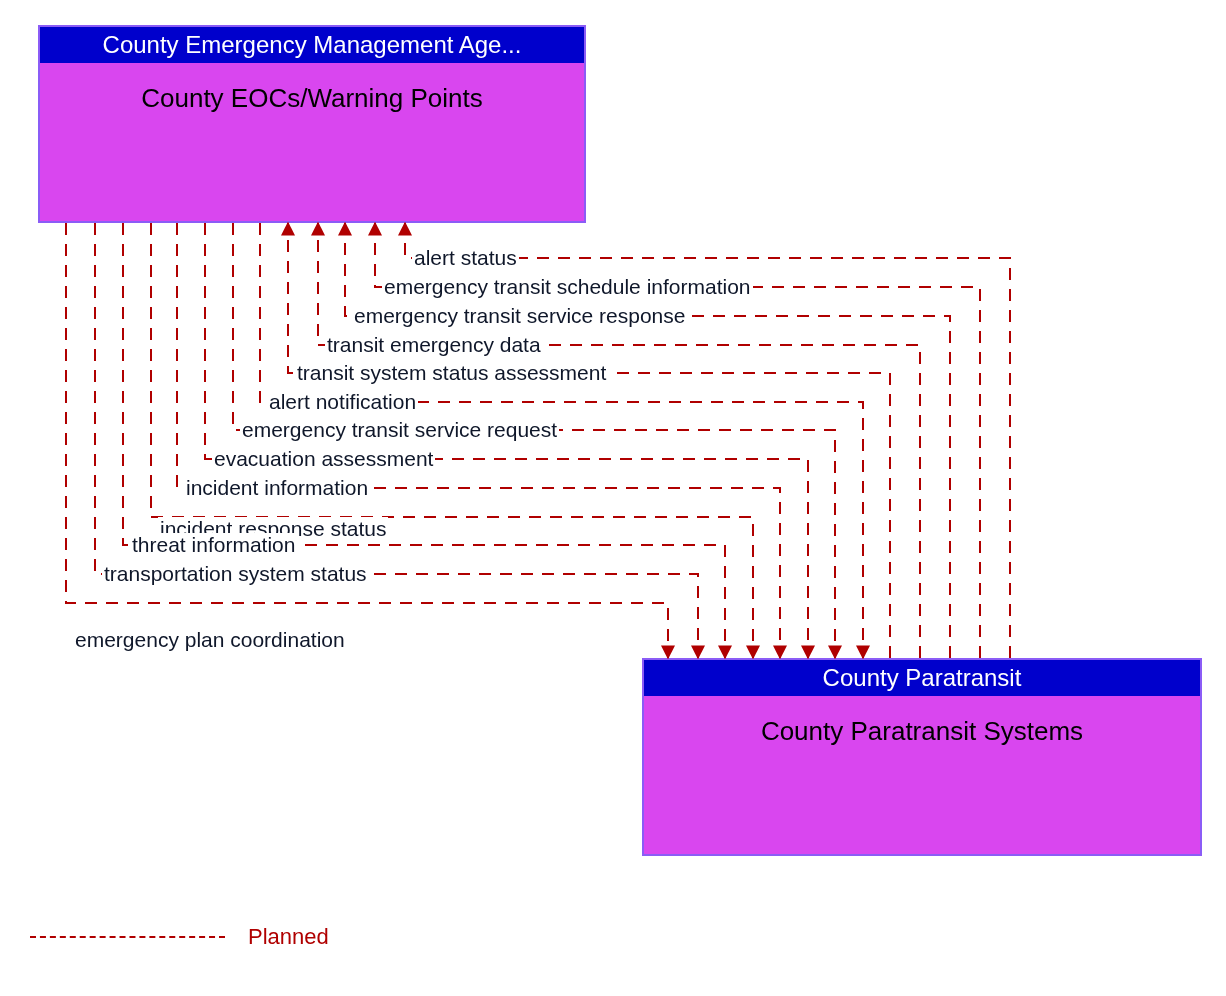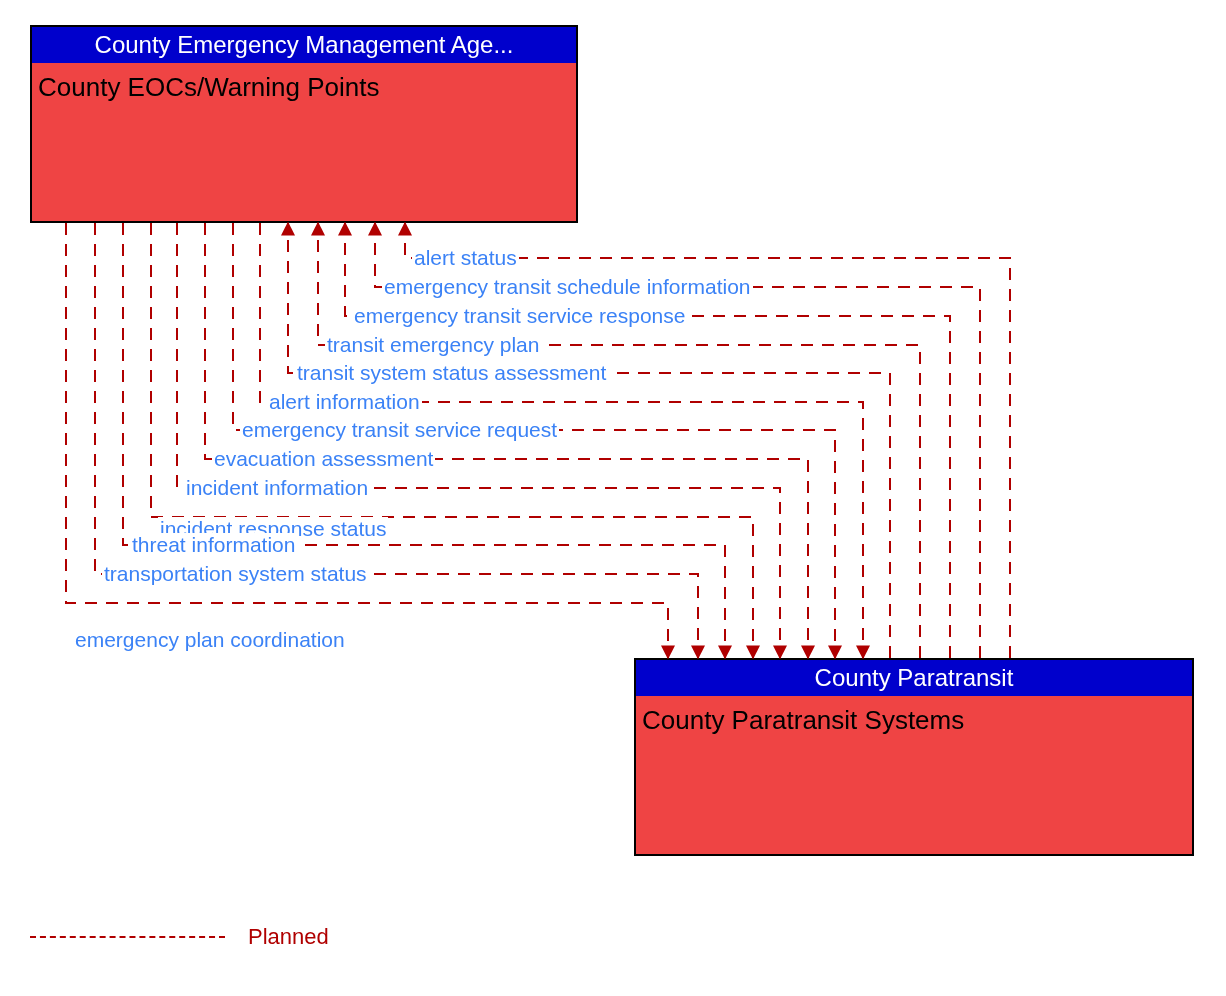--- a/index.html
+++ b/index.html
@@ -6,49 +6,51 @@
     margin: 0;
     padding: 0;
     width: 1226px;
     height: 996px;
     background: #ffffff;
     font-family: Arial, Helvetica, sans-serif;
     position: relative;
   }
   .box {
     position: absolute;
-    border: 2px solid #000000;
-    background: #ef4444;
+    border: 2px solid #8b5cf6;
+    background: #d946ef;
     box-sizing: border-box;
+    margin-left: 8px;
   }
   .box-header {
     background: #0000cc;
     color: #fff;
     font-size: 24px;
     text-align: center;
     padding: 4px 6px;
     white-space: nowrap;
     overflow: hidden;
     text-overflow: ellipsis;
   }
   .box-body {
     font-size: 26px;
-    padding: 9px 6px;
+    text-align: center;
+    padding: 20px 6px;
   }
   svg.flows {
     position: absolute;
     left: 0;
     top: 0;
     width: 1226px;
     height: 996px;
     pointer-events: none;
   }
   .flow-label {
     position: absolute;
-    color: #3b82f6;
+    color: #0f172a;
     font-size: 21px;
     white-space: nowrap;
     background: #fff;
     line-height: 1.1;
     padding: 0 2px;
   }
   .legend-line {
     position: absolute;
     border-top: 2px dashed #b00000;
   }
@@ -94,23 +96,23 @@
     </g>
 </svg>
 
 <div class="legend-line" style="left:30px; top:936px; width:195px;"></div>
 <div class="legend-text" style="left:248px; top:924px;">Planned</div>
 
 <div id="flow-labels">
     <div class="flow-label" style="left: 412px; top: 246px;">alert status</div>
     <div class="flow-label" style="left: 382px; top: 275px;">emergency transit schedule information</div>
     <div class="flow-label" style="left: 352px; top: 304px;">emergency transit service response</div>
-    <div class="flow-label" style="left: 325px; top: 333px;">transit emergency plan</div>
+    <div class="flow-label" style="left: 325px; top: 333px;">transit emergency data</div>
     <div class="flow-label" style="left: 295px; top: 361px;">transit system status assessment</div>
-    <div class="flow-label" style="left: 267px; top: 390px;">alert information</div>
+    <div class="flow-label" style="left: 267px; top: 390px;">alert notification</div>
     <div class="flow-label" style="left: 240px; top: 418px; text-align: right;">emergency transit service request</div>
     <div class="flow-label" style="left: 212px; top: 447px;">evacuation assessment</div>
     <div class="flow-label" style="left: 184px; top: 476px;">incident information</div>
     <div class="flow-label" style="left: 158px; top: 505px; margin-top: 12px;">incident response status</div>
     <div class="flow-label" style="left: 130px; top: 533px;">threat information</div>
     <div class="flow-label" style="left: 102px; top: 562px;">transportation system status</div>
     <div class="flow-label" style="left: 73px; top: 591px; margin-top: 37px;">emergency plan coordination</div>
   </div>
 
 </body></html>

